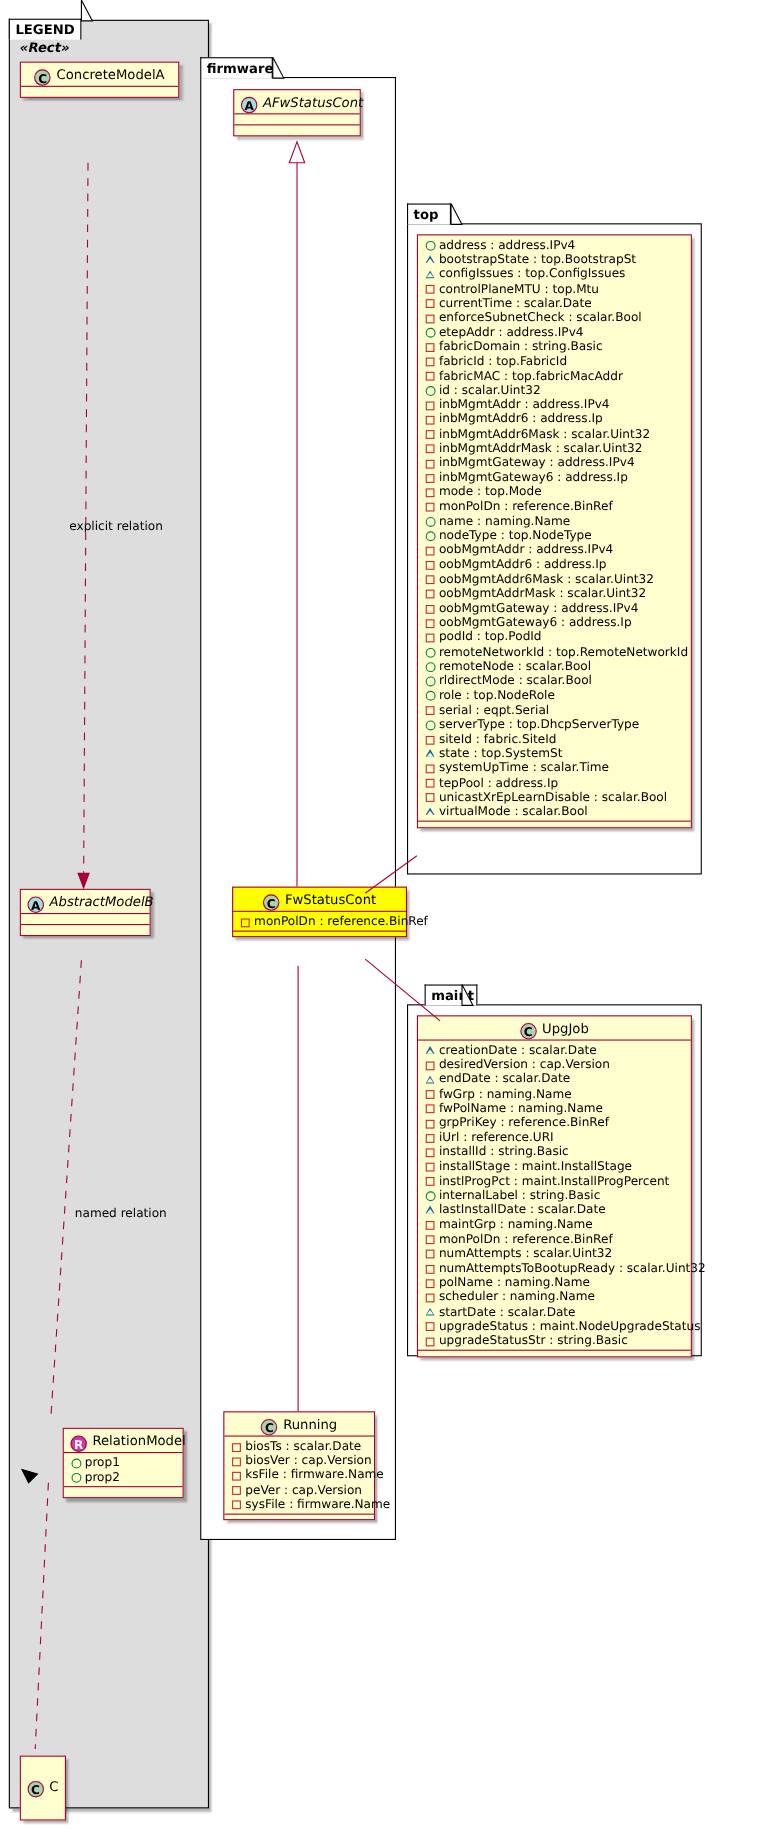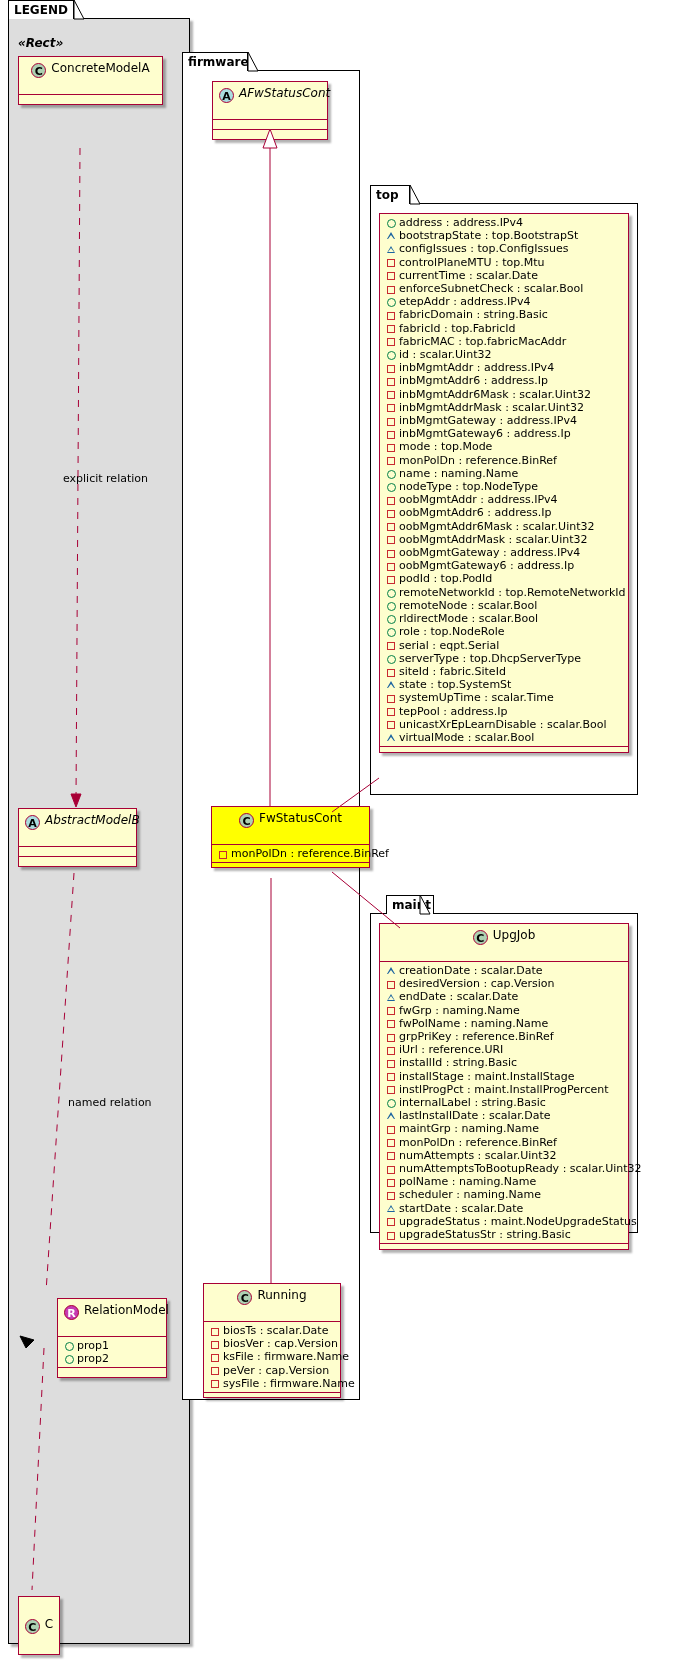--- a/index.html
+++ b/index.html
@@ -49,35 +49,36 @@
     background: #ffffff;
     font-weight: bold;
     font-size: 12px;
     line-height: 18px;
     padding: 0 4px 0 5px;
     white-space: nowrap;
     height: 19px;
   }
   .pkg-tab.legend-tab {
     background: #ffffff;
+    margin-top: 17px;
   }
 
   
   .cls {
     position: absolute;
     box-sizing: border-box;
     border: 1px solid #a80036;
     background: #fefece;
     box-shadow: 3px 3px 2px rgba(0,0,0,0.30);
   }
   .cls.highlight { background: #ffff00; margin-left: 20px; }
   .cls-head {
     position: relative;
     text-align: center;
-    padding: 4px 6px 16px 6px;
+    padding: 4px 6px 0 6px;
     border-bottom: 1px solid #a80036;
     font-size: 12px;
     white-space: nowrap;
   }
   .cls-head .badge {
     display: inline-block;
     width: 15px;
     height: 15px;
     line-height: 15px;
     border-radius: 50%;

